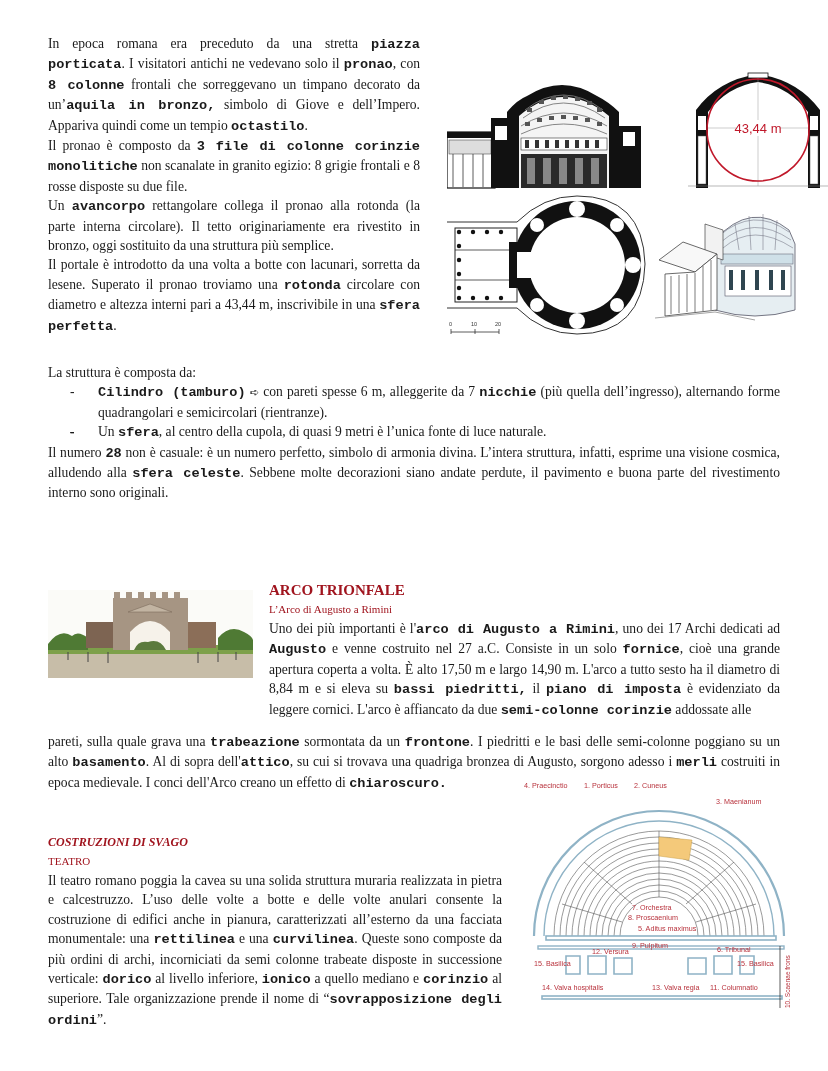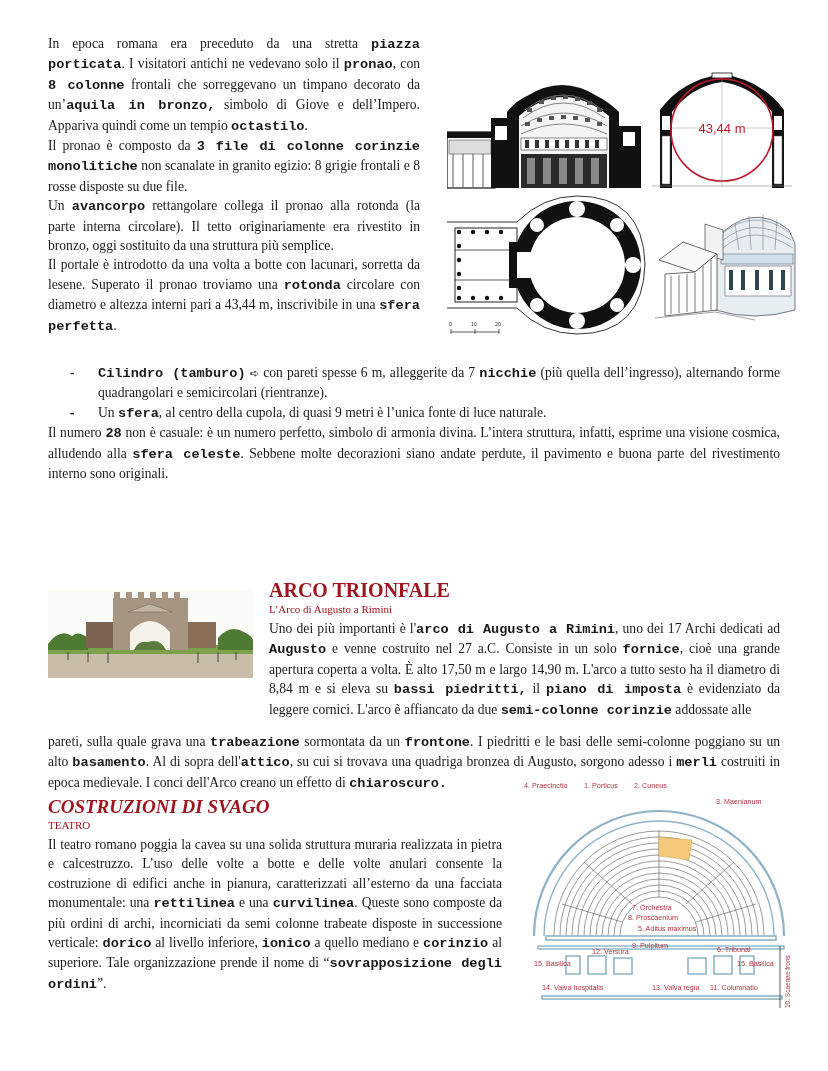--- a/index.html
+++ b/index.html
@@ -6,23 +6,23 @@
   body { width:828px; height:1071px; position:relative; overflow:hidden;
          font-family:"Liberation Serif", "DejaVu Serif", serif; color:#1a1a1a; font-size:13.6px; }
   .abs { position:absolute; }
   .para { line-height:19.4px; text-align:justify; }
   .para p { margin:0; }
   b { font-weight:bold;font-family:Liberation Mono, monospace; }
   .list { margin:0; padding:0; list-style:none; }
   .list li { position:relative; padding-left:50px; line-height:19.4px; text-align:justify; }
   .list li .dash { position:absolute; left:22px; top:0; }
   .arrow { font-family:"DejaVu Sans", sans-serif; font-size:11px; }
-  .h-red-b { color:#a0141e; font-weight:bold; font-size:20px; line-height:19px; }
+  .h-red-b { color:#a0141e; font-weight:bold; font-size:15px; line-height:19px; }
   .h-red { color:#a0141e; font-size:11px; line-height:19px; }
-  .h-red-bi { color:#a0141e; font-weight:bold; font-style:italic; font-size:19px; line-height:19px; }
+  .h-red-bi { color:#a0141e; font-weight:bold; font-style:italic; font-size:12px; line-height:19px;margin-top:36px; }
   .img-box { position:absolute; }
   svg text { font-family:"Liberation Sans", sans-serif; }
 </style>
 </head>
 <body>
 
 <div class="abs para" style="left:48px; top:34px; width:372px;">
   <p>In epoca romana era preceduto da una stretta <b>piazza porticata</b>. I visitatori antichi ne vedevano solo il <b>pronao</b>, con <b>8 colonne</b> frontali che sorreggevano un timpano decorato da un’<b>aquila in bronzo,</b> simbolo di Giove e dell’Impero. Appariva quindi come un tempio <b>octastilo</b>.</p>
   <p>Il pronao è composto da <b>3 file di colonne corinzie monolitiche</b> non scanalate in granito egizio: 8 grigie frontali e 8 rosse disposte su due file.</p>
   <p>Un <b>avancorpo</b> rettangolare collega il pronao alla rotonda (la parte interna circolare). Il tetto originariamente era rivestito in bronzo, oggi sostituito da una struttura più semplice.</p>
@@ -83,21 +83,21 @@
         <rect x="96" y="88" width="8" height="26"></rect>
         <rect x="112" y="88" width="8" height="26"></rect>
       <rect x="128" y="88" width="8" height="26"></rect>
         <rect x="144" y="88" width="8" height="26"></rect>
     </g>
     <rect x="172" y="56" width="22" height="62" fill="#111"></rect>
     <rect x="176" y="62" width="12" height="14" fill="#fff"></rect>
   </svg>
 </div>
 
-<div class="img-box" style="left:652px; top:70px; width:140px; height:120px;">
+<div class="img-box" style="left:688px; top:70px; width:140px; height:120px;">
   <svg width="140" height="120" viewBox="0 0 140 120">
     <path d="M8 118 L8 40 Q30 10 70 4 Q110 10 132 40 L132 118 L120 118 L120 42 Q100 16 70 12 Q40 16 20 42 L20 118 Z" fill="#111"></path>
     <rect x="60" y="3" width="20" height="5" fill="#fff" stroke="#111" stroke-width="0.8"></rect>
     <rect x="10" y="46" width="8" height="14" fill="#fff"></rect>
     <rect x="122" y="46" width="8" height="14" fill="#fff"></rect>
     <rect x="10" y="66" width="8" height="48" fill="#fff" stroke="#555" stroke-width="0.5"></rect>
     <rect x="122" y="66" width="8" height="48" fill="#fff" stroke="#555" stroke-width="0.5"></rect>
     <line x1="0" y1="116" x2="140" y2="116" stroke="#888" stroke-width="0.6"></line>
     <line x1="70" y1="8" x2="70" y2="116" stroke="#999" stroke-width="0.5"></line>
     <line x1="20" y1="58" x2="120" y2="58" stroke="#999" stroke-width="0.5"></line>
@@ -182,20 +182,21 @@
       <line x1="32" y1="74" x2="32" y2="112"></line>
         <line x1="40" y1="73" x2="40" y2="112"></line>
       <line x1="48" y1="66" x2="48" y2="111"></line>
         <line x1="56" y1="60" x2="56" y2="110"></line>
     </g>
     <path d="M0 118 L60 112 L100 120" fill="none" stroke="#666" stroke-width="0.6"></path>
   </svg>
 </div>
 
 <div class="abs para" style="left:48px; top:363px; width:732px;">
+  <p>La struttura è composta da:</p>
   <ul class="list">
     <li><span class="dash">-</span><span><b>Cilindro (tamburo)</b><span class="arrow"> ➪ </span>con pareti spesse 6 m, alleggerite da 7 <b>nicchie</b> (più quella dell’ingresso), alternando forme quadrangolari e semicircolari (rientranze).</span></li>
     <li><span class="dash">-</span></li>
     <li><span class="dash">-</span></li>
     <li><span class="dash">-</span><span>Un <b>sfera</b>, al centro della cupola, di quasi 9 metri è l’unica fonte di luce naturale.</span></li>
   </ul>
   <p>Il numero <b>28</b> non è casuale: è un numero perfetto, simbolo di armonia divina. L’intera struttura, infatti, esprime una visione cosmica, alludendo alla <b>sfera celeste</b>. Sebbene molte decorazioni siano andate perdute, il pavimento e buona parte del rivestimento interno sono originali.</p>
 </div>
 
 <div class="img-box" style="left:48px; top:590px; width:205px; height:88px;">

